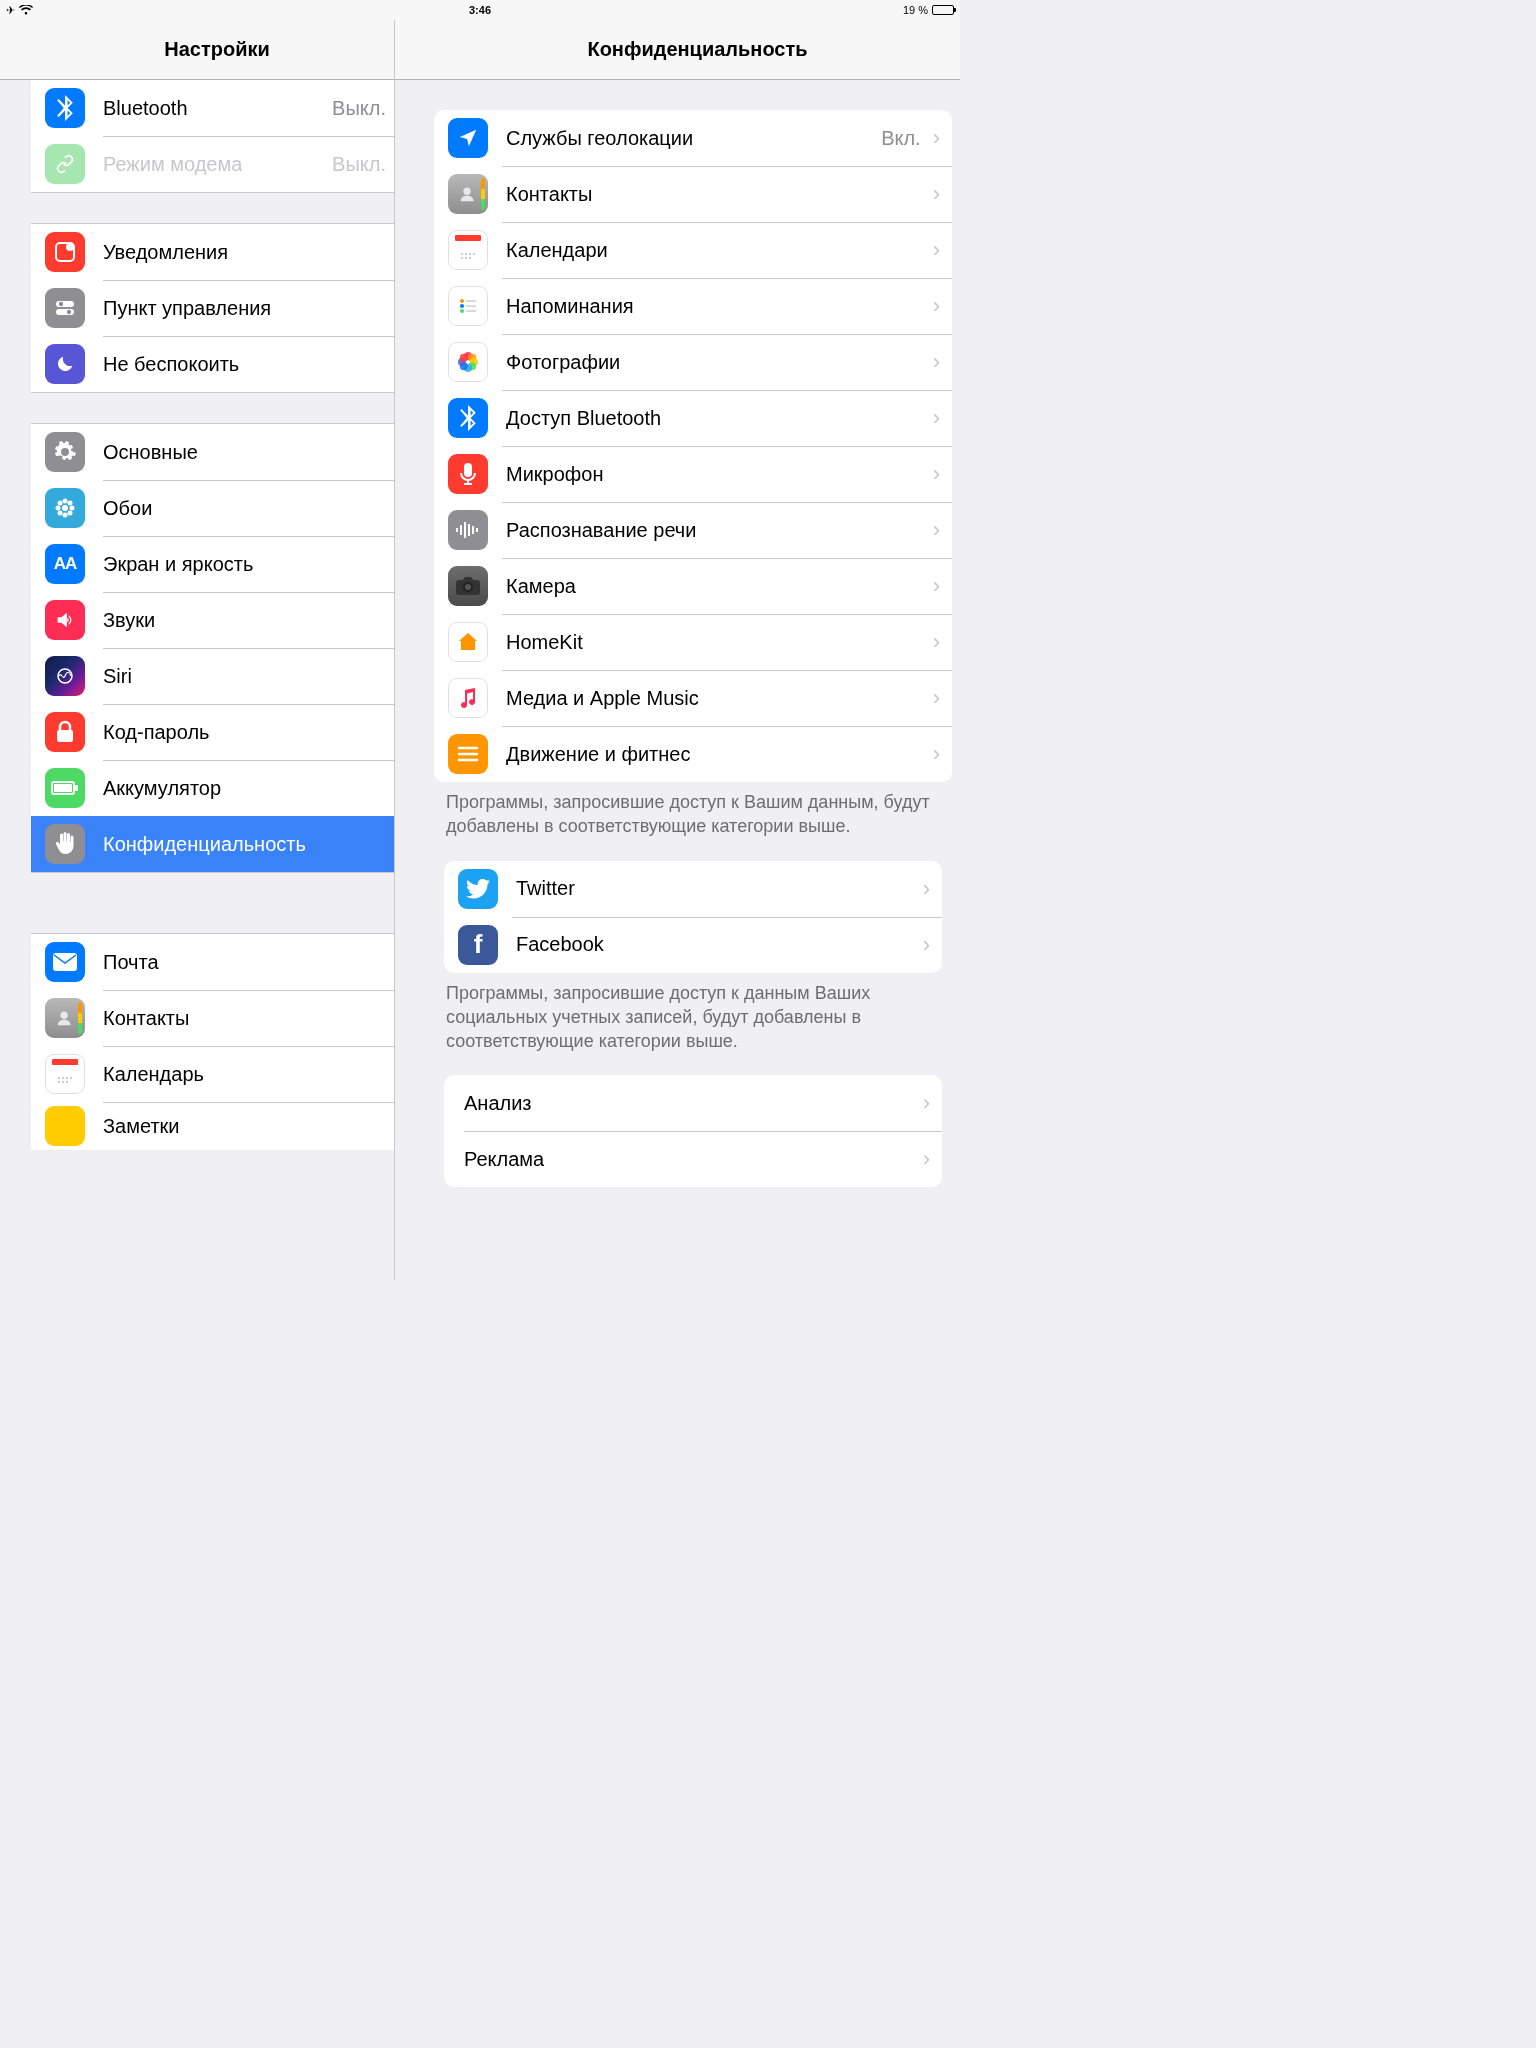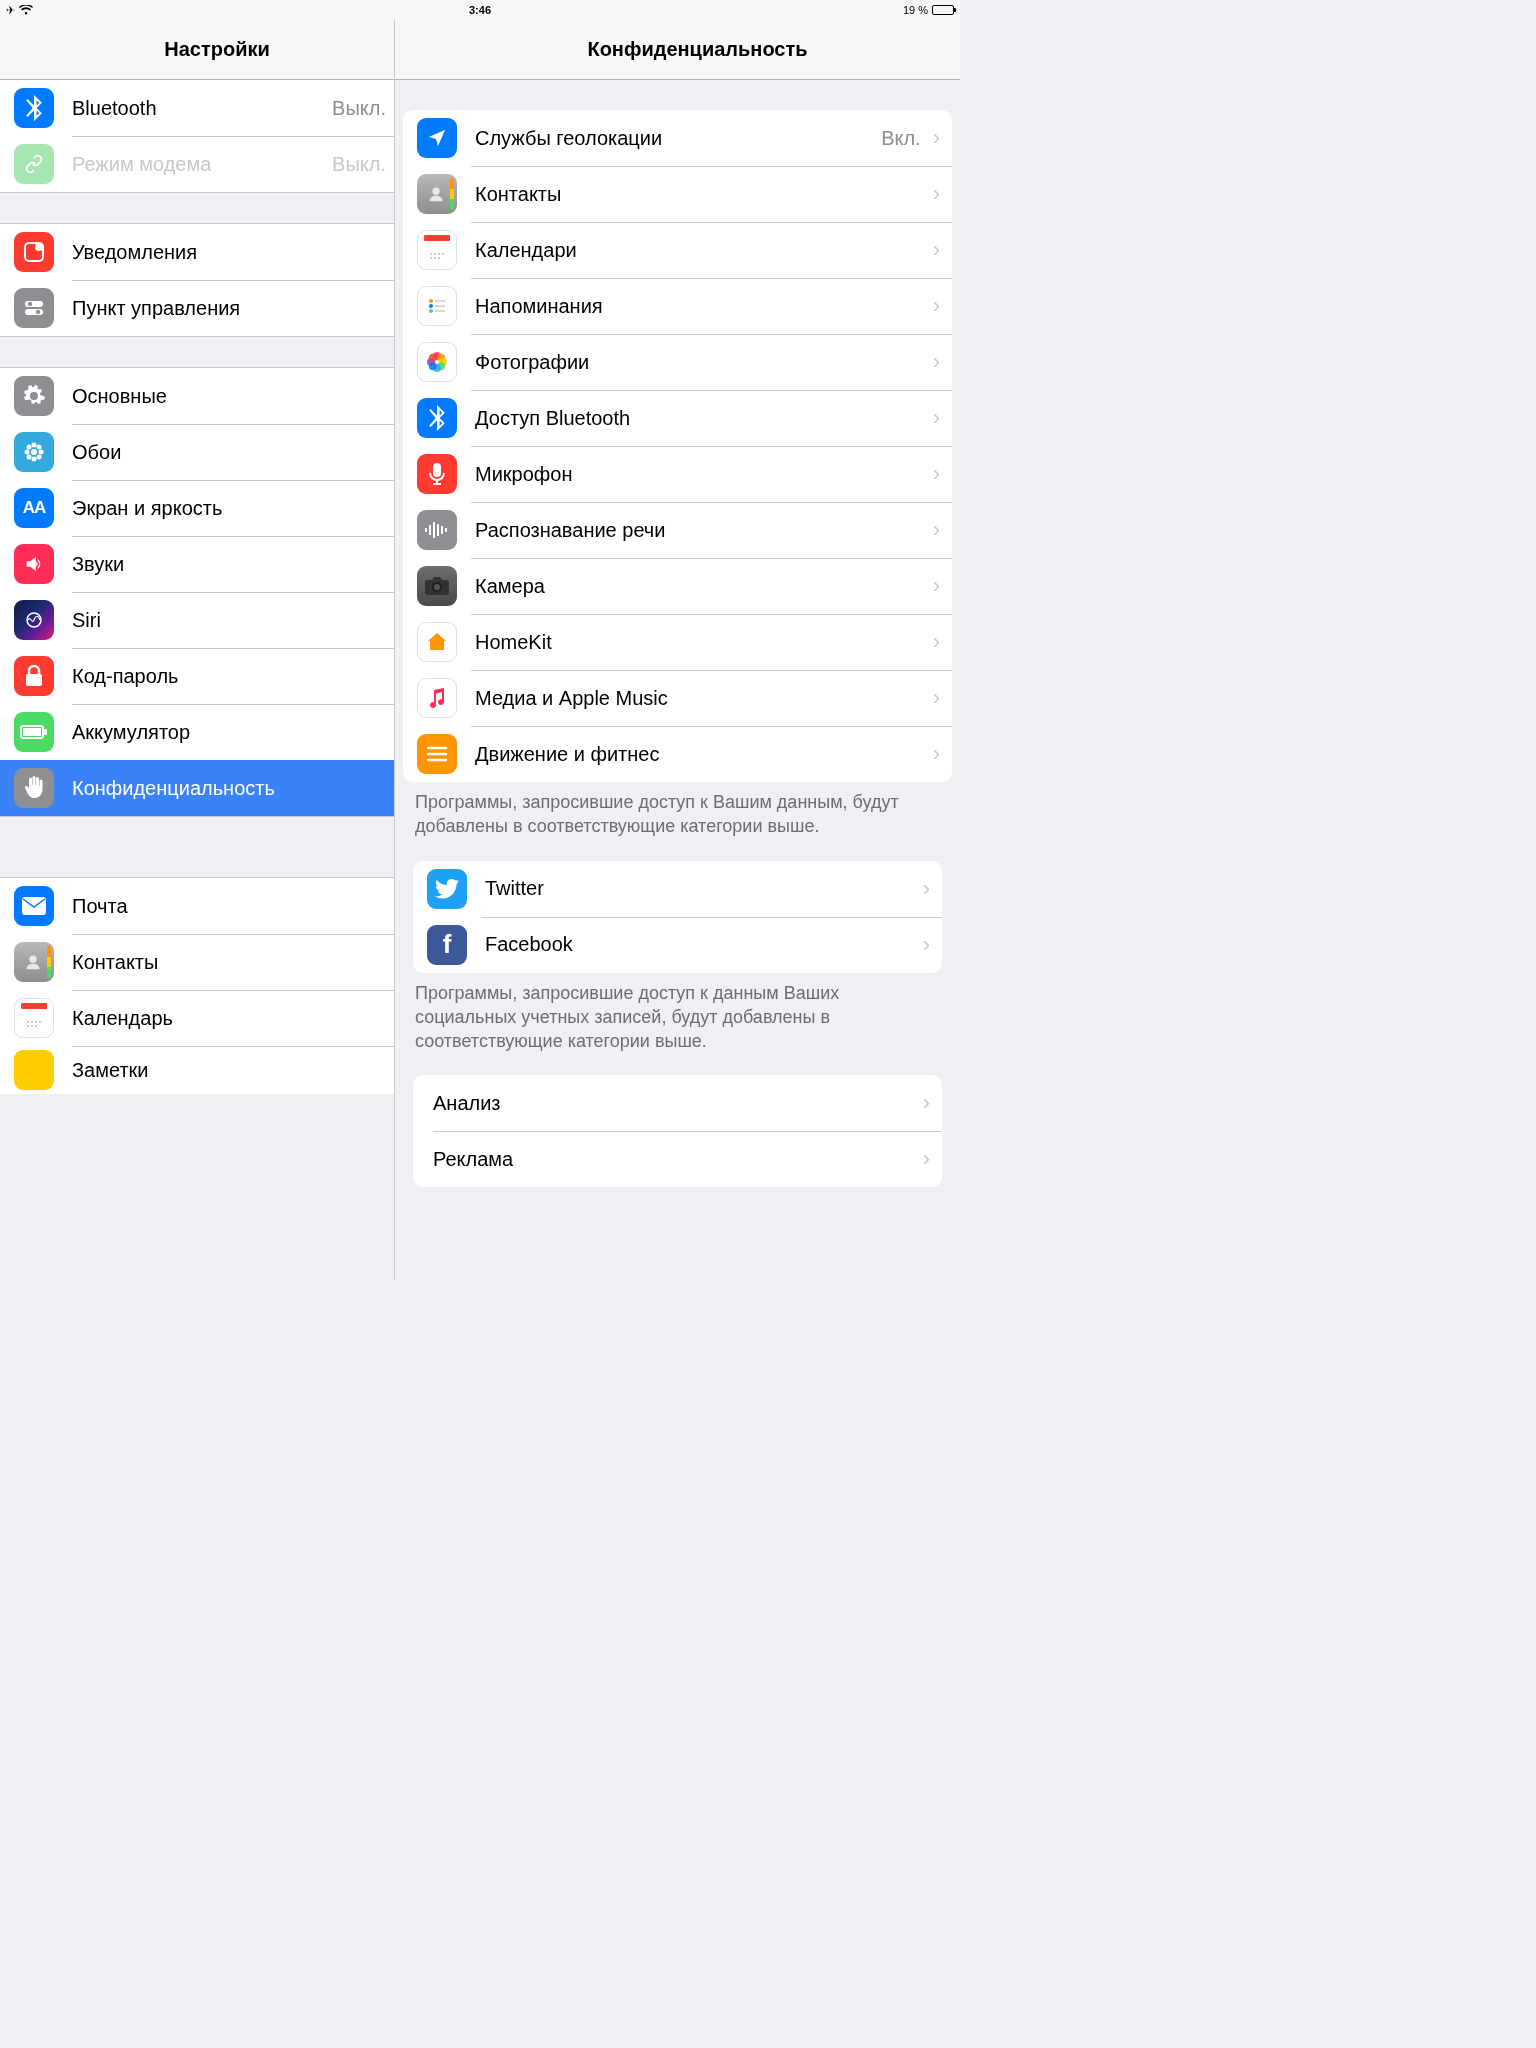--- a/index.html
+++ b/index.html
@@ -69,21 +69,21 @@
   .bg-contacts { background: linear-gradient(#b8b8b8,#8e8e8e); position:relative; }
   .bg-contacts::after{ content:""; position:absolute; right:3px; top:4px; bottom:4px; width:4px; background:linear-gradient(#ff9500 33%,#ffcc00 33% 66%,#4cd964 66%); border-radius:2px;}
   .bg-photos { background:#fff; border:1px solid #e0e0e0; }
   .bg-twitter { background:#1da1f2; }
   .bg-fb      { background:#3b5998; }
   .bg-siri    { background: linear-gradient(135deg,#12184a,#1a2a6c 40%,#6a1b9a 70%,#e91e63); }
   .bg-camera  { background: linear-gradient(#6d6d6d,#4a4a4a); }
   .bg-cal     { background:#fff; border:1px solid #e0e0e0; position:relative; }
   .bg-cal::before{content:""; position:absolute; top:4px; left:6px; right:6px; height:6px; background:#ff3b30; border-radius:1px;}
 
-  .scroll { overflow-y: auto; }
+  .scroll { overflow-y: auto; padding-left: 31px; }
   .sidebar .scroll { flex: 1; }
   .detail .scroll { flex: 1; }
 
   svg { display:block; }
 </style>
 </head>
 <body>
 
 <div class="status-bar">
   <div class="status-left">
@@ -146,20 +146,28 @@
           <div class="icon bg-gray">
               <svg width="24" height="24" viewBox="0 0 24 24">
                 <rect x="3" y="5" width="18" height="6" rx="3" fill="#fff"></rect>
                 <circle cx="8" cy="8" r="2.2" fill="#8e8e93"></circle>
                 <rect x="3" y="13" width="18" height="6" rx="3" fill="#fff"></rect>
                 <circle cx="16" cy="16" r="2.2" fill="#8e8e93"></circle>
               </svg>
             </div>
           <span class="label">Пункт управления</span>
         </div>
+        <div class="row">
+          <div class="icon bg-indigo">
+              <svg width="22" height="22" viewBox="0 0 24 24">
+                <path fill="#fff" d="M20 14a8 8 0 01-10-10 8 8 0 1010 10z"></path>
+              </svg>
+            </div>
+          <span class="label">Не беспокоить</span>
+        </div>
       </div>
 
       <div class="gap"></div>
 
       <div class="list">
         <div class="row">
           <div class="icon bg-gray">
               <svg width="24" height="24" viewBox="0 0 24 24">
                 <path fill="#fff" d="M12 8a4 4 0 100 8 4 4 0 000-8zm9 4l2 1-1 3-2.3-.4a7 7 0 01-1.2 1.2l.4 2.3-3 1-1-2a7 7 0 01-1.8 0l-1 2-3-1 .4-2.3a7 7 0 01-1.2-1.2L3 16l-1-3 2-1a7 7 0 010-1.8l-2-1 1-3 2.3.4A7 7 0 016.5 4.4L6.1 2l3-1 1 2a7 7 0 011.8 0l1-2 3 1-.4 2.3a7 7 0 011.2 1.2L19 5l1 3-2 1a7 7 0 010 1.8z"></path>
               </svg>

